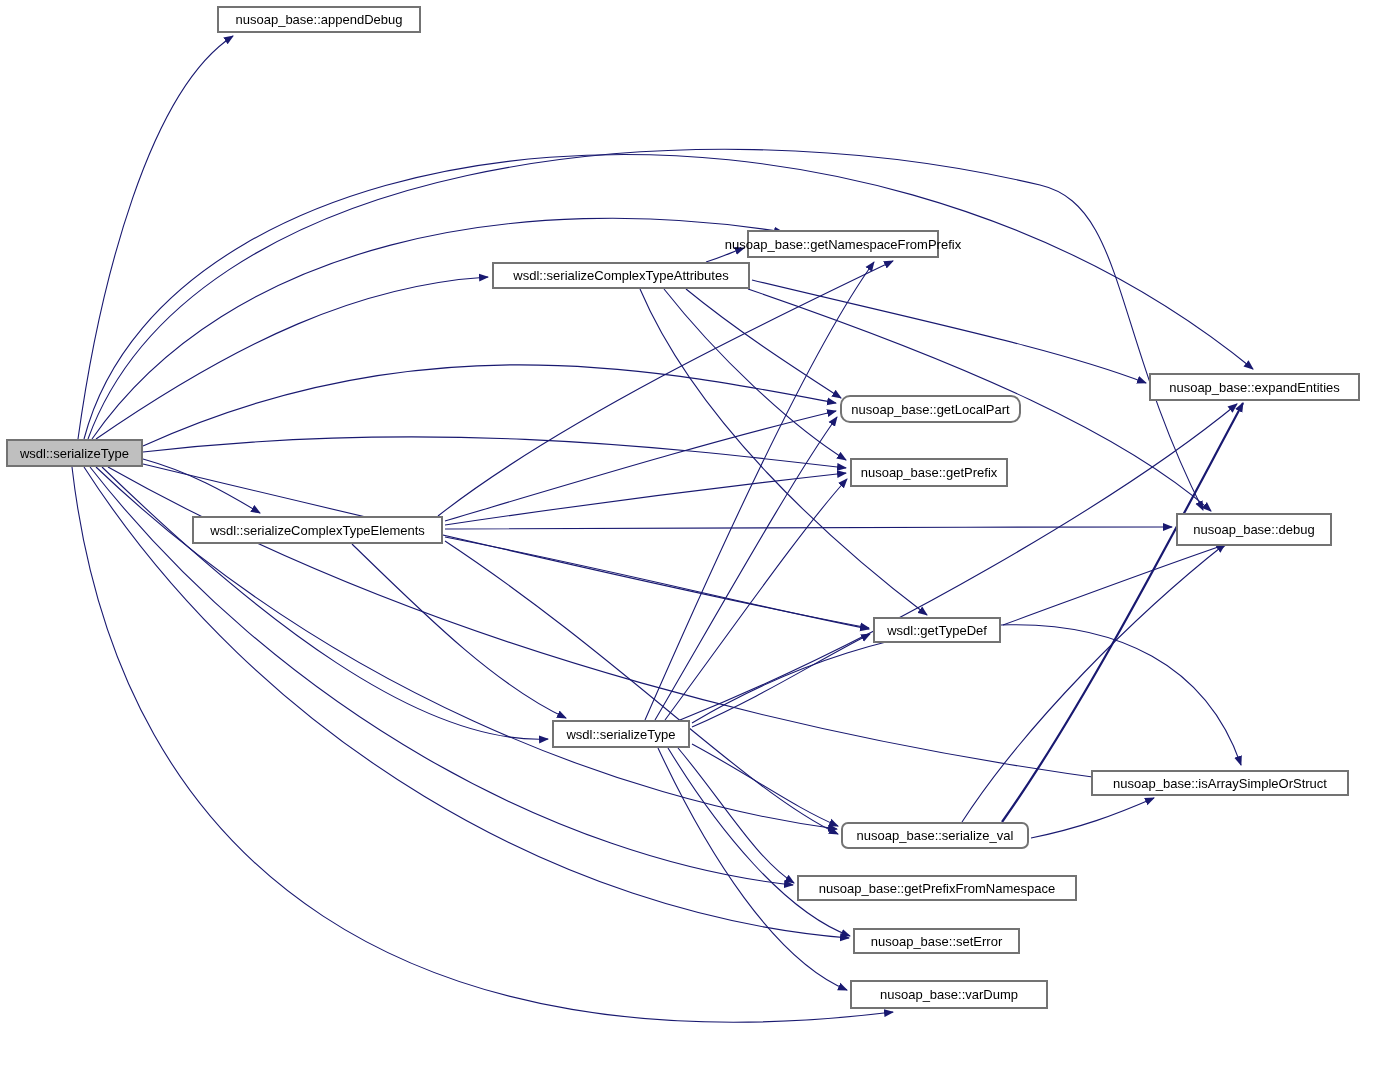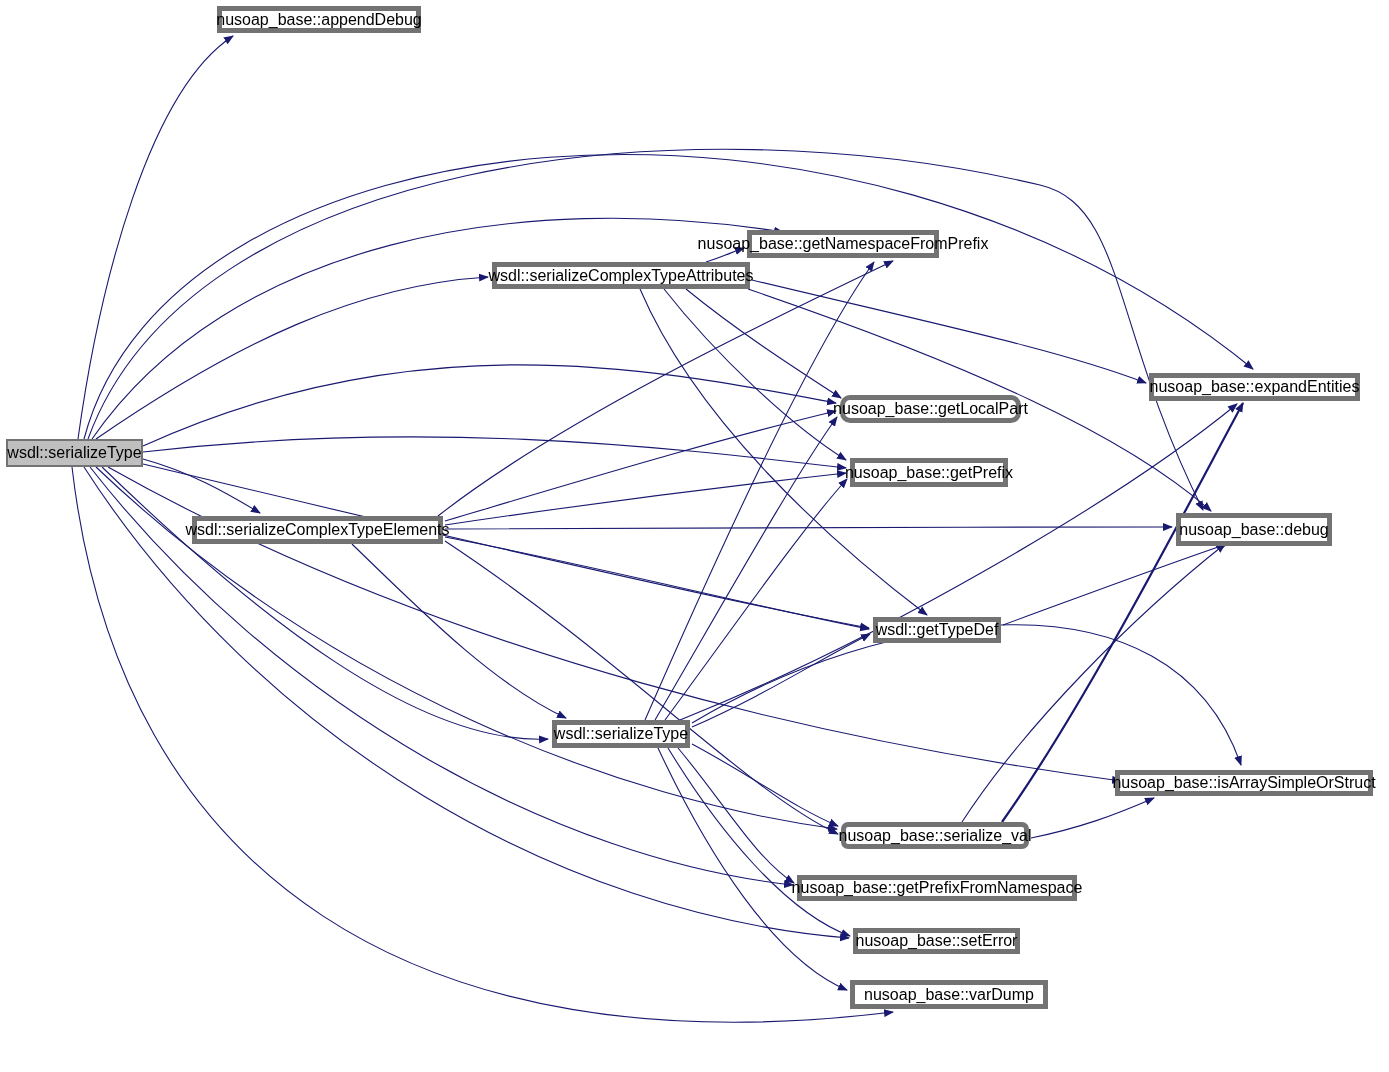--- a/index.html
+++ b/index.html
@@ -19,23 +19,23 @@
   #edge-canvas {
     position: absolute;
     left: 0;
     top: 0;
     z-index: 1;
   }
   .graph-node {
     position: absolute;
     box-sizing: border-box;
     background: #ffffff;
-    border: 5px solid #737373;
+    border: 2px solid #737373;
     color: #000000;
-    font-size: 16px;
+    font-size: 13px;
     display: flex;
     align-items: center;
     justify-content: center;
     white-space: nowrap;
     z-index: 2;
     cursor: pointer;
   }
   .graph-node.highlighted {
     background: #bfbfbf;
     border-width: 2px;
@@ -126,21 +126,21 @@
       </div>
       <div class="graph-node" style="left: 192px; top: 516px; width: 251px; height: 28px;">
         <span>wsdl::serializeComplexTypeElements</span>
       </div>
       <div class="graph-node" style="left: 873px; top: 617px; width: 128px; height: 26px;">
         <span>wsdl::getTypeDef</span>
       </div>
       <div class="graph-node" style="left: 552px; top: 720px; width: 138px; height: 28px;">
         <span>wsdl::serializeType</span>
       </div>
-      <div class="graph-node" style="left: 1115px; top: 770px; width: 258px; height: 26px;">
+      <div class="graph-node" style="left: 1091px; top: 770px; width: 258px; height: 26px;">
         <span>nusoap_base::isArraySimpleOrStruct</span>
       </div>
       <div class="graph-node" style="left: 841px; top: 822px; width: 188px; height: 27px; border-radius: 7px;">
         <span>nusoap_base::serialize_val</span>
       </div>
       <div class="graph-node" style="left: 797px; top: 875px; width: 280px; height: 26px;">
         <span>nusoap_base::getPrefixFromNamespace</span>
       </div>
       <div class="graph-node" style="left: 853px; top: 928px; width: 167px; height: 26px;">
         <span>nusoap_base::setError</span>

